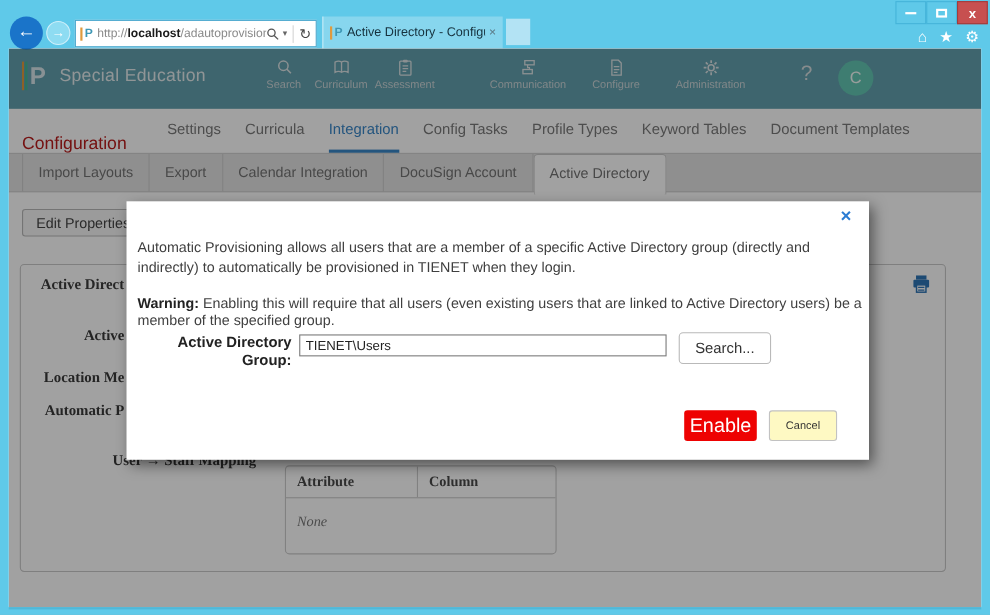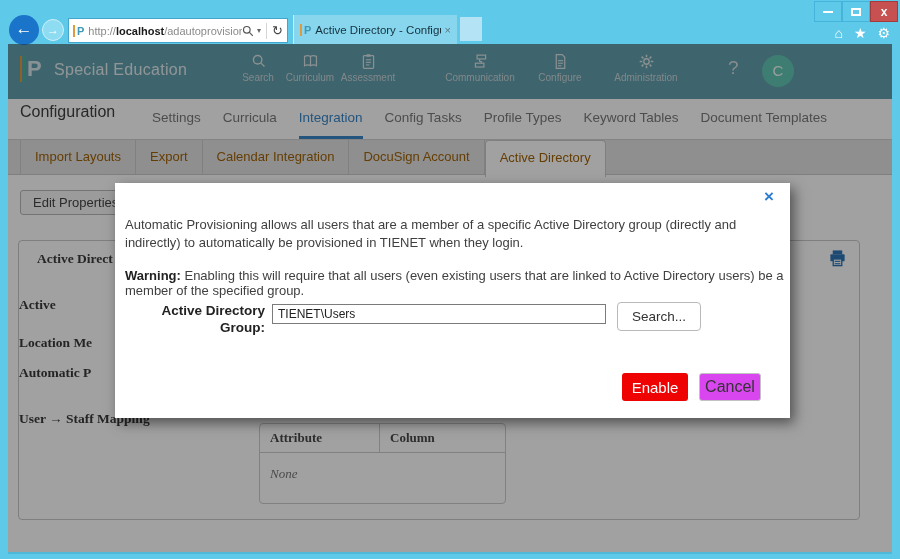--- a/index.html
+++ b/index.html
@@ -51,42 +51,42 @@
   .logo-p { font-size:22px; font-weight:bold; color:#d8e6ea; }
   .app-title { position:absolute; left:46px; top:17px; font-size:16px; color:#e4ecee; letter-spacing:0.3px; }
   .nav-item { position:absolute; top:9px; text-align:center; color:#dfe7e9; }
   .nav-item svg { display:block; margin:0 auto; }
   .nav-lbl { font-size:10px; color:#ccd6d9; margin-top:2px; white-space:nowrap; }
   .help { position:absolute; left:720px; top:13px; font-size:19px; color:#d6dee0; }
   .avatar { position:absolute; left:754px; top:11px; width:32px; height:32px; border-radius:50%;
             background:#63c6b3; color:#f0faf7; font-size:15px; text-align:center; line-height:32px; }
 
   .configbar { position:relative; height:40px; background:#fff; }
-  .config-title { position:absolute; left:12px; top:4px; font-size:16px; color:#404040; }
+  .config-title { position:absolute; left:12px; top:23px; font-size:16px; color:#b91c1c; }
   .config-tabs { position:absolute; left:144px; top:0; height:40px; display:flex; gap:22px;text-align:center; }
   .config-tab { font-size:13.5px; color:#7a7a7a; line-height:37px; height:40px; white-space:nowrap; }
   .config-tab.active { color:#3a87c8; border-bottom:3px solid #3a87c8; }
 
   .subtabbar { position:relative; height:36px; background:#e3e3e3; border-top:1px solid #d2d2d2;
                border-bottom:1px solid #c9c9c9; display:flex; padding-left:12px; }
-  .subtab { font-size:13px; color:#a16207; line-height:34px; padding:0 14px;
+  .subtab { font-size:13px; color:#737373; line-height:34px; padding:0 14px;
             border-right:1px solid #cdcdcd; white-space:nowrap; }
   .subtab:first-child { border-left:1px solid #cdcdcd; }
   .subtab.active { background:#fff; border:1px solid #c9c9c9; border-bottom:none; border-radius:4px 4px 0 0;
                    height:37px; margin-bottom:-2px; position:relative; z-index:2; }
 
   .content { position:relative; height:376px; background:#fff; }
   .edit-btn { position:absolute; left:12px; top:15px; padding:4px 12px; font-size:13px; color:#444;
               background:#f6f6f6; border:1px solid #b8b8b8; border-radius:3px; }
   .panel { position:absolute; left:10px; top:65px; width:842px; height:280px;
            border:1px solid #c9c9c9; border-radius:4px; }
   .serif { font-family:"Liberation Serif",serif; }
   .panel-title { position:absolute; left:18px; top:10px; font-weight:bold; font-size:13.5px; color:#3d3d3d; }
   .printer { position:absolute; right:12px; top:8px; }
-  .fld { position:absolute; left:0; font-weight:bold; font-size:13.5px; color:#3a3a3a; }
+  .fld { position:absolute; left:0; text-align:right; font-weight:bold; font-size:13.5px; color:#3a3a3a; }
   .fld-active    { top:56px;  width:94px; }
   .fld-location  { top:78px;  width:94px;margin-top:16px; }
   .fld-automatic { top:124px; width:94px; }
   .fld-mapping   { top:170px; width:214px; }
   .map-table { position:absolute; left:240px; top:182px; width:247px; border:1px solid #ccc; border-radius:4px; }
   .map-head { display:flex; border-bottom:1px solid #ccc; }
   .map-th { font-weight:bold; font-size:13px; color:#4a4a4a; padding:6px 10px; }
   .map-th.first { width:120px; border-right:1px solid #ccc; }
   .map-none { font-style:italic; font-size:13px; color:#777; padding:13px 10px 21px; }
 
@@ -101,23 +101,23 @@
   .modal-warning { position:absolute; left:10px; top:85px; width:662px; font-size:13px; line-height:15px; color:#3f3f3f; }
   .modal-warning b { color:#222; }
   .field-label { position:absolute; left:15px; top:119px; width:135px; text-align:right; font-weight:bold;
                  font-size:13.5px; color:#222; line-height:17px; }
   .field-label span { display:block; }
   .field-input { position:absolute; left:157px; top:121px; width:334px; height:20px; border:1px solid #7b7b7b;
                  font-size:12px; padding:1px 5px; font-family:"Liberation Sans",sans-serif; color:#222; }
   .search-btn { position:absolute; left:502px; top:119px; width:84px; height:29px; background:#fff;
                 border:1px solid #b9b9b9; border-radius:4px; font-size:13.5px; color:#333; }
   .enable-btn { position:absolute; left:507px; top:190px; width:66px; height:28px; background:#ee0202;
-                color:#fff; border:none; border-radius:3px; font-size:15px; }
-  .cancel-btn { position:absolute; left:584px; top:190px; width:62px; height:28px; background:#d946ef;
-                border:1px solid #c2c2c2; border-radius:3px; color:#333; font-size:16px; }
+                color:#fff; border:none; border-radius:3px; font-size:18px; }
+  .cancel-btn { position:absolute; left:584px; top:190px; width:62px; height:28px; background:#fef9c3;
+                border:1px solid #c2c2c2; border-radius:3px; color:#333; font-size:10px; }
 </style>
 </head>
 <body>
 
 <div class="win-controls">
   <div class="win-btn">
       <span class="glyph-min"></span>
     </div>
   <div class="win-btn">
       <span class="glyph-max"></span>

